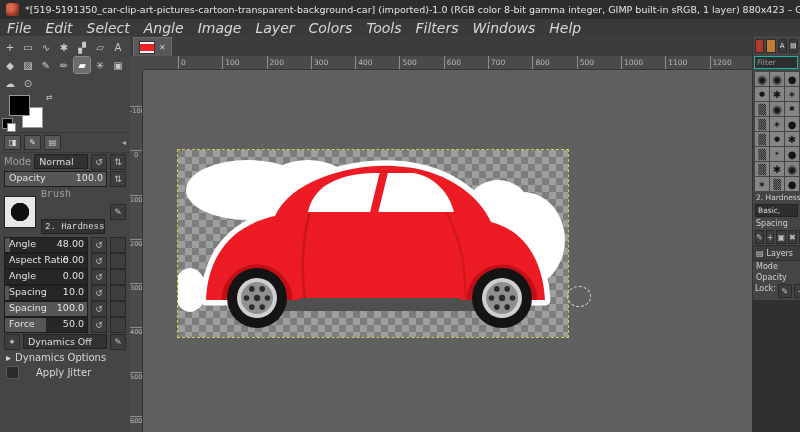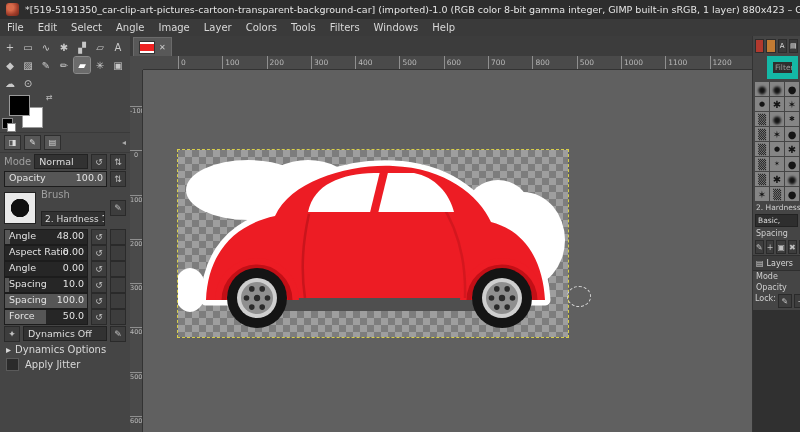--- a/index.html
+++ b/index.html
@@ -10,21 +10,21 @@
     -webkit-font-smoothing:antialiased;
   }
   
   .titlebar{position:absolute;top:0;left:0;right:0;height:19px;background:#2d2d2d;
     display:flex;align-items:center;gap:6px;padding:0 6px;font-size:9.5px;color:#e6e6e6;
     border-bottom:1px solid #222;white-space:nowrap;overflow:hidden;}
   .app-icon{width:13px;height:13px;border-radius:3px;flex:none;
     background:radial-gradient(circle at 35% 35%, #d86a4a 0 3px, #a03d2a 60%, #6e2418 100%);}
   
   .menubar{position:absolute;top:19px;left:0;right:0;height:17px;background:#3a3a3a;
-    display:flex;align-items:center;border-bottom:1px solid #2a2a2a;font-size:10px;}
+    display:flex;align-items:center;border-bottom:1px solid #2a2a2a;font-size:14px;font-style:italic;}
   .menu-item{padding:1px 7px;cursor:default;}
   
   .left-dock{position:absolute;left:0;top:36px;bottom:0;width:130px;background:#454545;
     border-right:1px solid #333;display:flex;flex-direction:column;overflow:hidden;}
   .tools{display:flex;flex-wrap:wrap;padding:2px 1px 0 1px;width:128px;}
   .tool{width:16px;height:16px;margin:1px;display:flex;align-items:center;justify-content:center;
     color:#c8c8c8;font-size:10px;border-radius:2px;}
   .tool.active{background:#6b6b6b;outline:1px solid #8a8a8a;color:#fff;}
   .color-widget{height:40px;position:relative;flex:none;}
   .swatch{position:absolute;width:19px;height:19px;border:1px solid #999;}
@@ -45,25 +45,25 @@
     padding:0 4px;font-size:9.5px;color:#ddd;}
   .spin{flex:1;height:14px;background:#262626;border:1px solid #1c1c1c;position:relative;overflow:hidden;font-size:9.5px;}
   .spin .fill{position:absolute;top:0;bottom:0;left:0;width:var(--fill,0%);background:#565656;}
   .spin .lab{position:absolute;left:4px;top:0;color:#e2e2e2;}
   .spin .val{position:absolute;right:3px;top:0;color:#e2e2e2;text-align:center;}
   .mini{width:14px;height:14px;background:#3d3d3d;border:1px solid #2a2a2a;color:#c0c0c0;
     font-size:9px;display:flex;align-items:center;justify-content:center;flex:none;}
   .brush-row{display:flex;gap:5px;padding:2px 4px;align-items:center;flex:none;}
   .brush-thumb{width:30px;height:30px;flex:none;border:1px solid #222;
     background:radial-gradient(circle at 50% 50%, #111 0 9px, #e9e9e9 9.5px);}
-  .brush-col{flex:1;display:flex;flex-direction:column;gap:11px;min-width:0;}
+  .brush-col{flex:1;display:flex;flex-direction:column;gap:19px;min-width:0;font-family:Liberation Mono, monospace;}
   .brush-name{height:13px;background:#323232;border:1px solid #222;font-size:9px;color:#ddd;
     display:flex;align-items:center;padding:0 3px;white-space:nowrap;overflow:hidden;}
   .exp-row{display:flex;align-items:center;gap:4px;padding:0 6px;height:15px;flex:none;}
-  .cbrow{display:flex;align-items:center;gap:6px;padding:0 6px;height:15px;flex:none;}
+  .cbrow{display:flex;align-items:center;gap:17px;padding:0 6px;height:15px;flex:none;}
   .cb{width:11px;height:11px;background:#2b2b2b;border:1px solid #5a5a5a;flex:none;}
   
   .tabstrip{position:absolute;left:130px;top:36px;right:47px;height:20px;background:#3c3c3c;
     border-bottom:1px solid #2e2e2e;display:flex;align-items:flex-end;}
   .canvas-tab{height:18px;background:#585858;border:1px solid #6a6a6a;border-bottom:none;
     display:flex;align-items:center;gap:4px;padding:0 5px;margin-left:3px;}
   .tab-thumb{width:14px;height:11px;border:1px solid #333;
     background:linear-gradient(#fff 0 2px, #e22 2px 9px, #fff 9px 11px);}
   .tab-close{font-size:8px;color:#ccc;}
   .corner{position:absolute;left:130px;top:56px;width:13px;height:14px;background:#4a4a4a;
@@ -81,21 +81,21 @@
     outline:1px dashed #d8cf4a;
     background:repeating-conic-gradient(#9e9e9e 0% 25%, #7d7d7d 0% 50%) 0 0 / 14px 14px;}
   .brush-cursor{position:absolute;left:424px;top:216px;width:22px;height:19px;
     border:1px dashed #d4d4d4;border-radius:50%;}
   
   .right-dock{position:absolute;right:0;top:36px;width:47px;bottom:0;background:#454545;
     border-left:1px solid #333;display:flex;flex-direction:column;overflow:hidden;font-size:8px;}
   .rtabs{display:flex;gap:2px;padding:3px 2px;flex:none;}
   .rtab{width:12px;height:12px;border:1px solid #2d2d2d;color:#ddd;font-size:7px;
     display:flex;align-items:center;justify-content:center;}
-  .filter-box{height:11px;margin:0 2px 2px 14px;background:#2e2e2e;border:6px solid #14b8a6;
+  .filter-box{height:11px;margin:0 2px 2px 1px;background:#2e2e2e;border:1px solid #14b8a6;
     color:#9a9a9a;font-size:7.5px;padding:0 2px;line-height:11px;flex:none;overflow:hidden;}
   .bgrid{display:grid;grid-template-columns:repeat(3,14px);gap:1px;padding:1px 2px;flex:none;}
   .bcell{width:14px;height:14px;background:#858585;color:#141414;display:flex;
     align-items:center;justify-content:center;font-size:10px;overflow:hidden;}
   .bcell.soft span{filter:blur(1.2px);}
   .bcell.sm{font-size:7px;}
   .rlabel{padding:1px 3px;color:#cfcfcf;white-space:nowrap;overflow:hidden;flex:none;}
   .rinput{height:11px;margin:1px 2px;background:#2e2e2e;border:1px solid #222;color:#ddd;
     font-size:7.5px;line-height:11px;padding:0 2px;flex:none;overflow:hidden;}
   .ricons{display:flex;gap:2px;padding:1px 2px;flex:none;}

